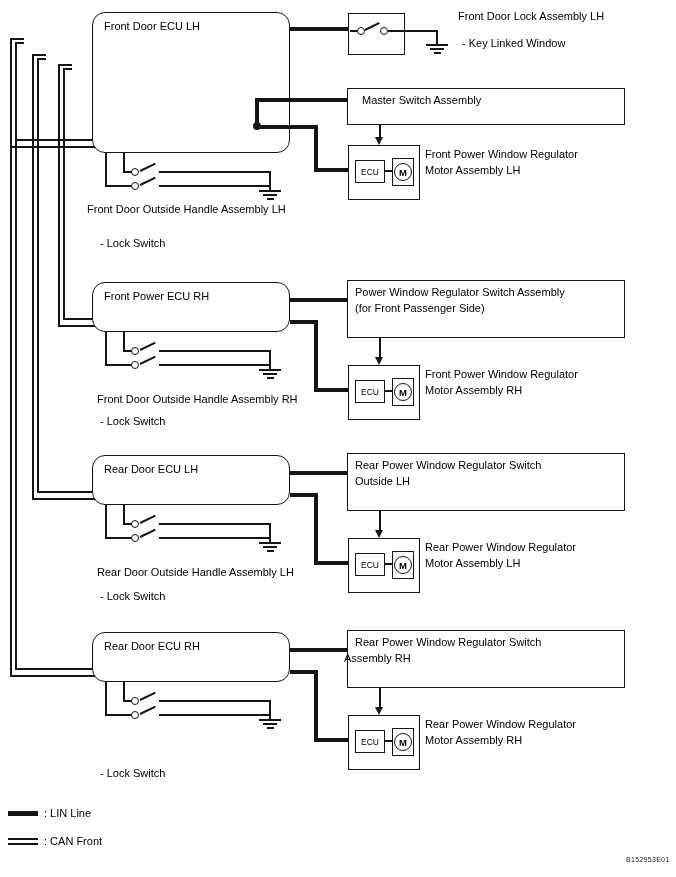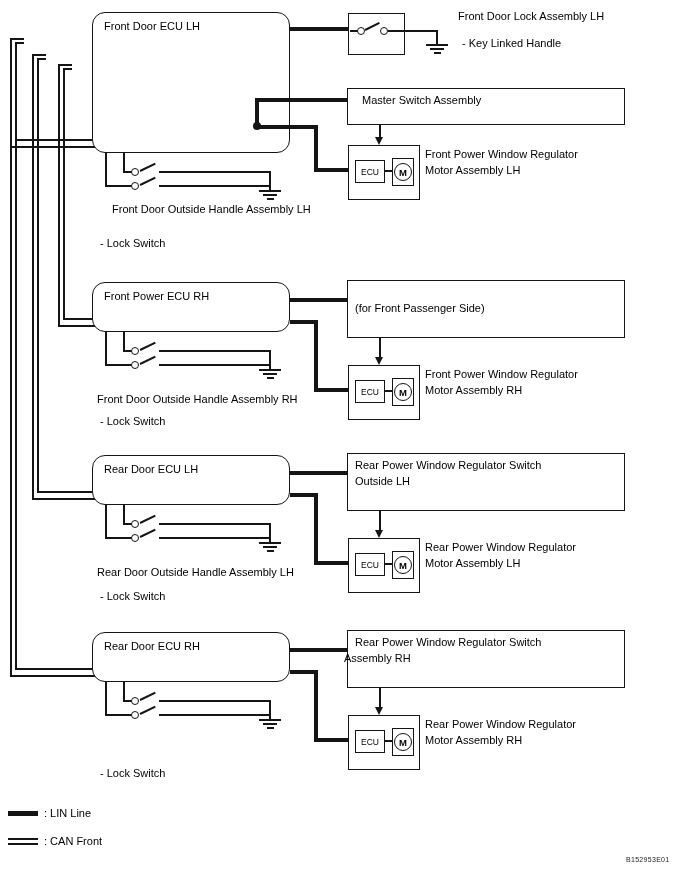--- a/index.html
+++ b/index.html
@@ -72,21 +72,21 @@
   <div class="circ" style="left:380px;top:27px"></div>
   <div class="hl" style="left:388px;top:30px;width:16px"></div>
   <div class="hl" style="left:404px;top:30px;width:33px"></div>
   <div class="vl" style="left:436px;top:30px;height:14px"></div>
   <div class="ground" style="left:426px;top:44px">
     <div class="g1"></div>
     <div class="g2"></div>
     <div class="g3"></div>
   </div>
   <div class="lbl" style="left:458px;top:9px">Front Door Lock Assembly LH</div>
-  <div class="lbl" style="left:462px;top:36px">- Key Linked Handle</div>
+  <div class="lbl" style="left:462px;top:36px">- Key Linked Window</div>
 
   <div class="lin-h" style="left:255px;top:98px;width:92px"></div>
   <div class="lin-v" style="left:255px;top:98px;height:31px"></div>
   <div class="lin-h" style="left:255px;top:125px;width:63px"></div>
   <div class="dot" style="left:253px;top:122px"></div>
   <div class="box" style="left:347px;top:88px;width:278px;height:37px"></div>
   <div class="lbl" style="left:362px;top:93px">Master Switch Assembly</div>
   <div class="vl" style="left:379px;top:125px;height:12px"></div>
   <div class="ahead" style="left:375px;top:137px"></div>
   <div class="lin-v" style="left:314px;top:125px;height:47px"></div>
@@ -108,27 +108,28 @@
   <div class="hl" style="left:105px;top:185px;width:29px"></div>
   <div class="circ" style="left:131px;top:182px"></div>
   <div class="lever" style="left:140px;top:184px"></div>
   <div class="hl" style="left:159px;top:185px;width:111px"></div>
   <div class="vl" style="left:269px;top:171px;height:19px"></div>
   <div class="ground" style="left:259px;top:190px">
     <div class="g1"></div>
     <div class="g2"></div>
     <div class="g3"></div>
   </div>
-  <div class="lbl" style="left:112px;top:202px">Front Door Outside Handle Assembly LH</div>
+  <div class="lbl" style="left:87px;top:202px">Front Door Outside Handle Assembly LH</div>
   <div class="lbl" style="left:100px;top:236px">- Lock Switch</div>
 
   <div class="box round" style="left:92px;top:282px;width:198px;height:50px"></div>
   <div class="lbl" style="left:104px;top:289px">Front Power ECU RH</div>
   <div class="lin-h" style="left:290px;top:298px;width:57px"></div>
   <div class="box" style="left:347px;top:280px;width:278px;height:58px"></div>
+  <div class="lbl" style="left:355px;top:285px">Power Window Regulator Switch Assembly</div>
   <div class="lbl" style="left:355px;top:301px">(for Front Passenger Side)</div>
   <div class="vl" style="left:379px;top:338px;height:19px"></div>
   <div class="ahead" style="left:375px;top:357px"></div>
   <div class="lin-h" style="left:290px;top:320px;width:28px"></div>
   <div class="lin-v" style="left:314px;top:320px;height:72px"></div>
   <div class="lin-h" style="left:314px;top:388px;width:41px"></div>
   <div class="box" style="left:348px;top:365px;width:72px;height:55px"></div>
   <div class="ecu-inner" style="left:355px;top:380px">ECU</div>
   <div class="hl" style="left:385px;top:390px;width:7px"></div>
   <div class="mrect" style="left:392px;top:378px"></div>

